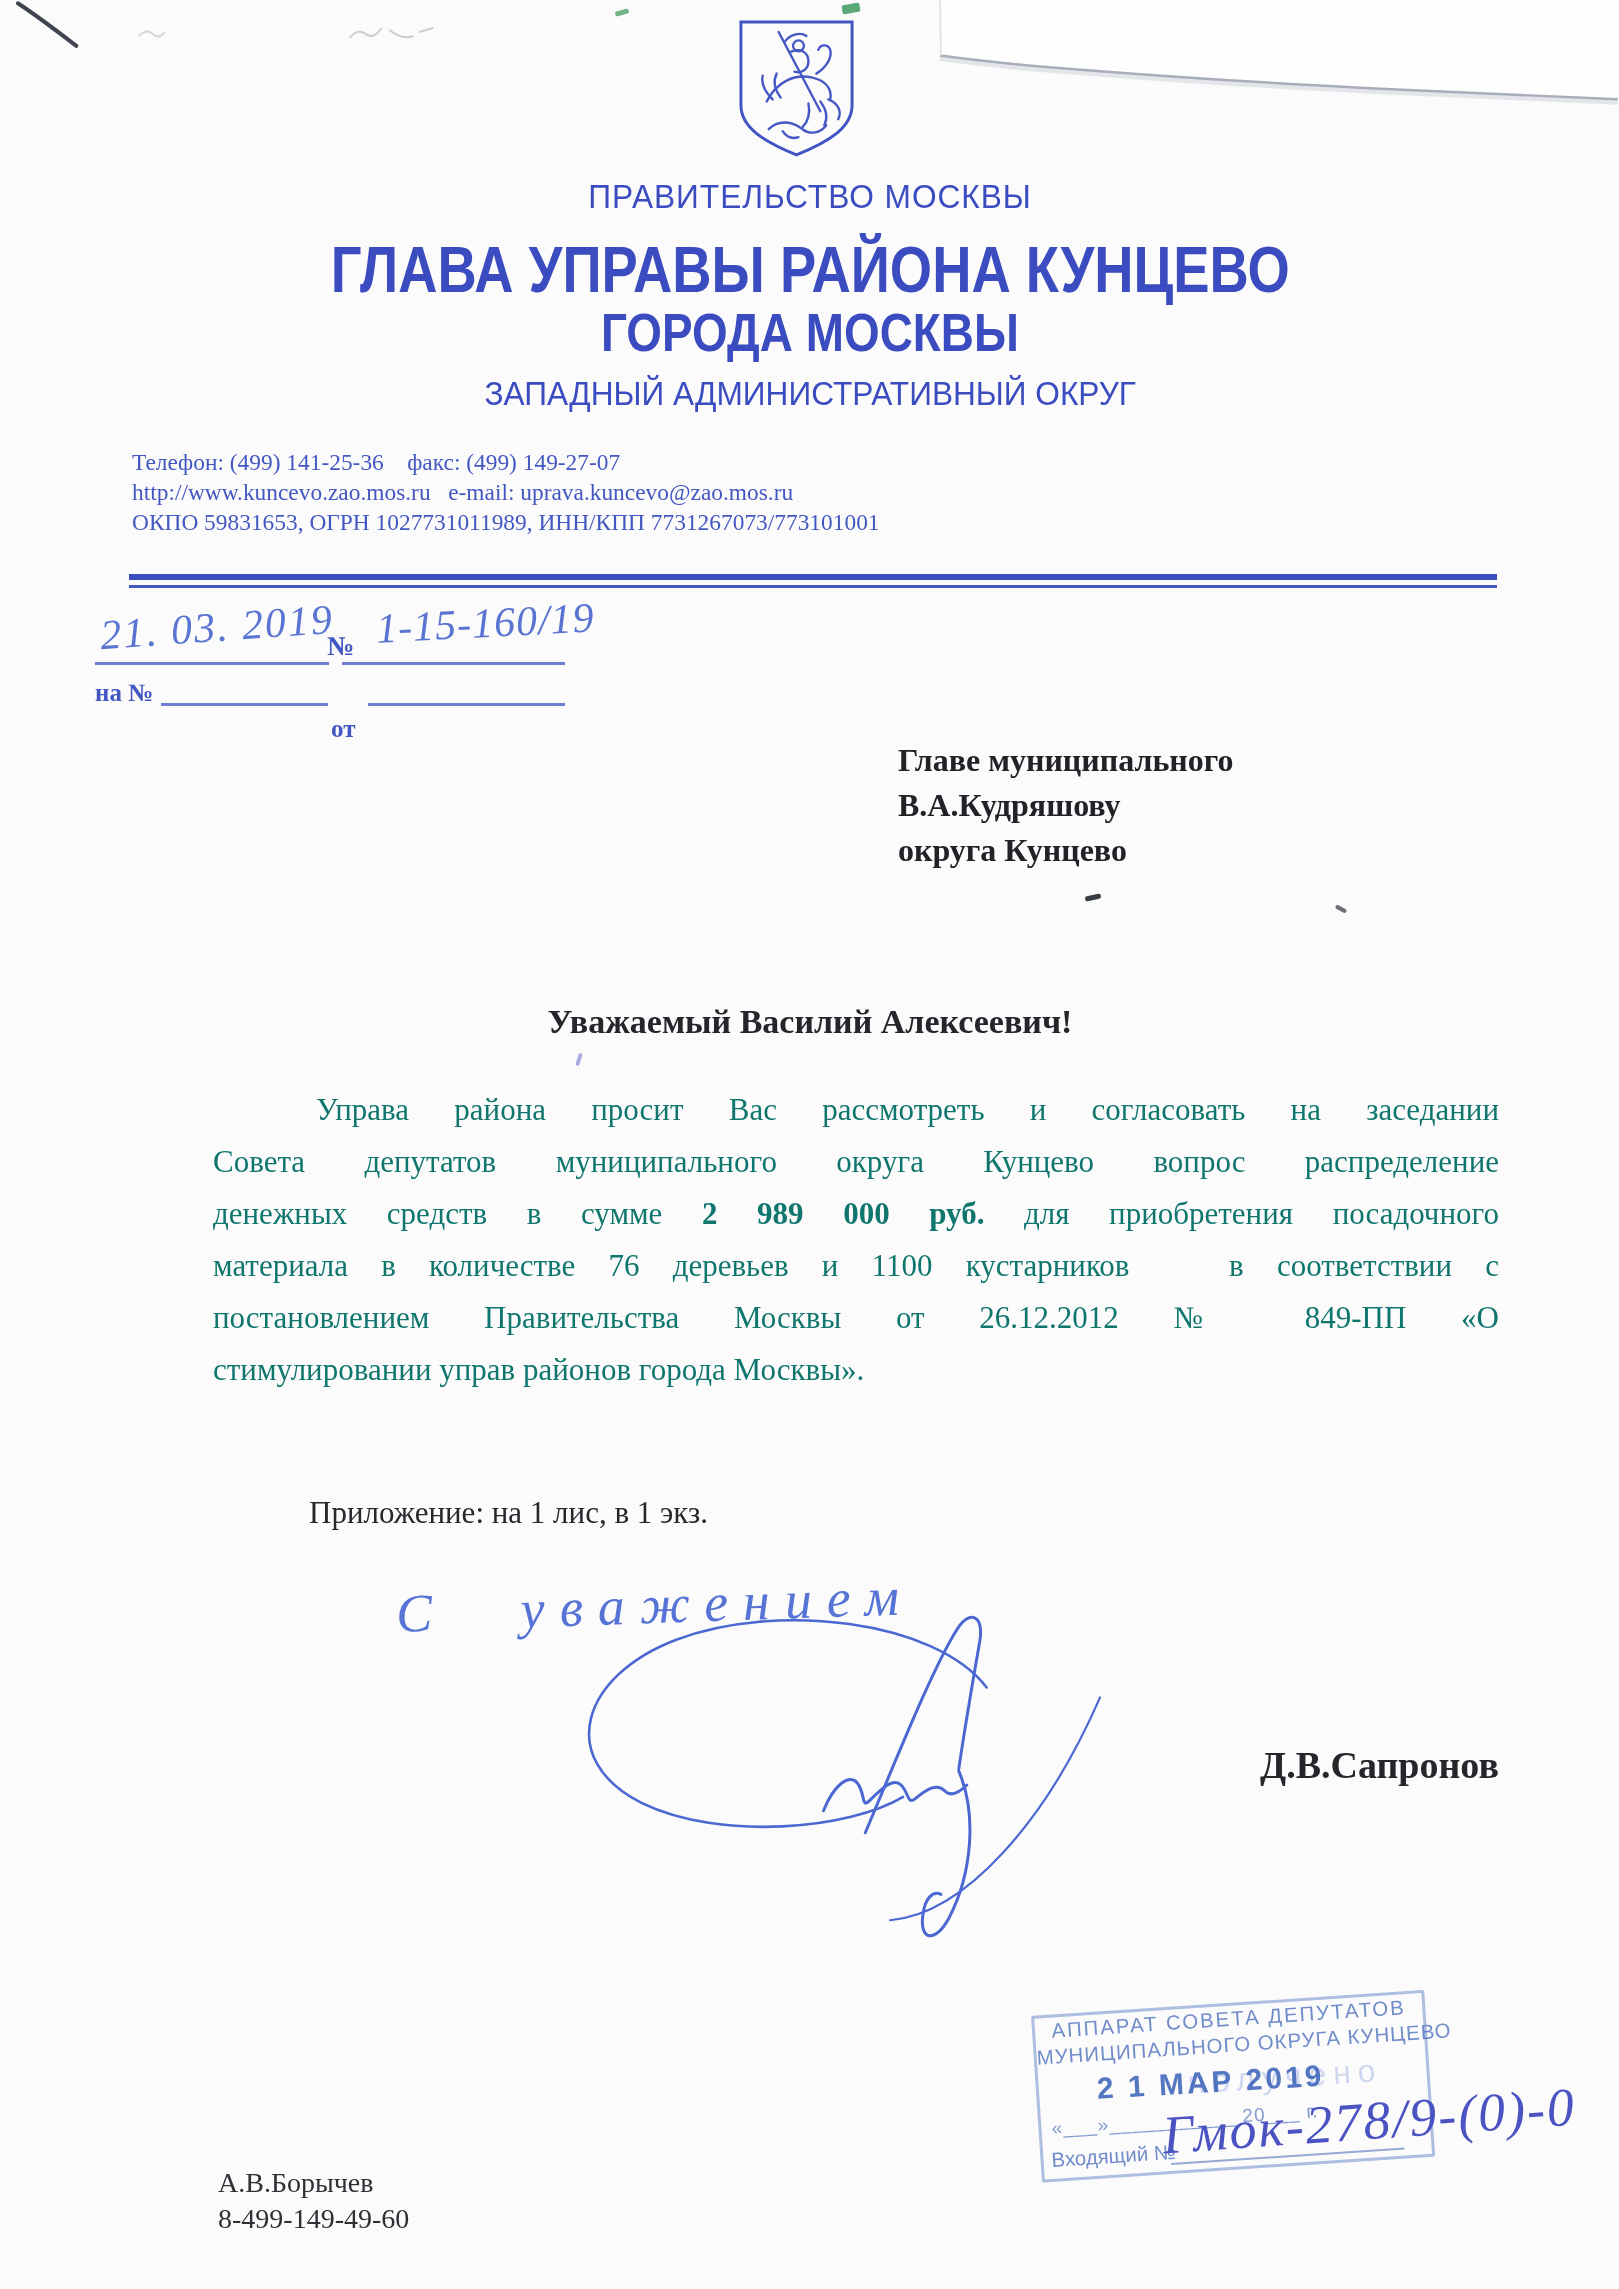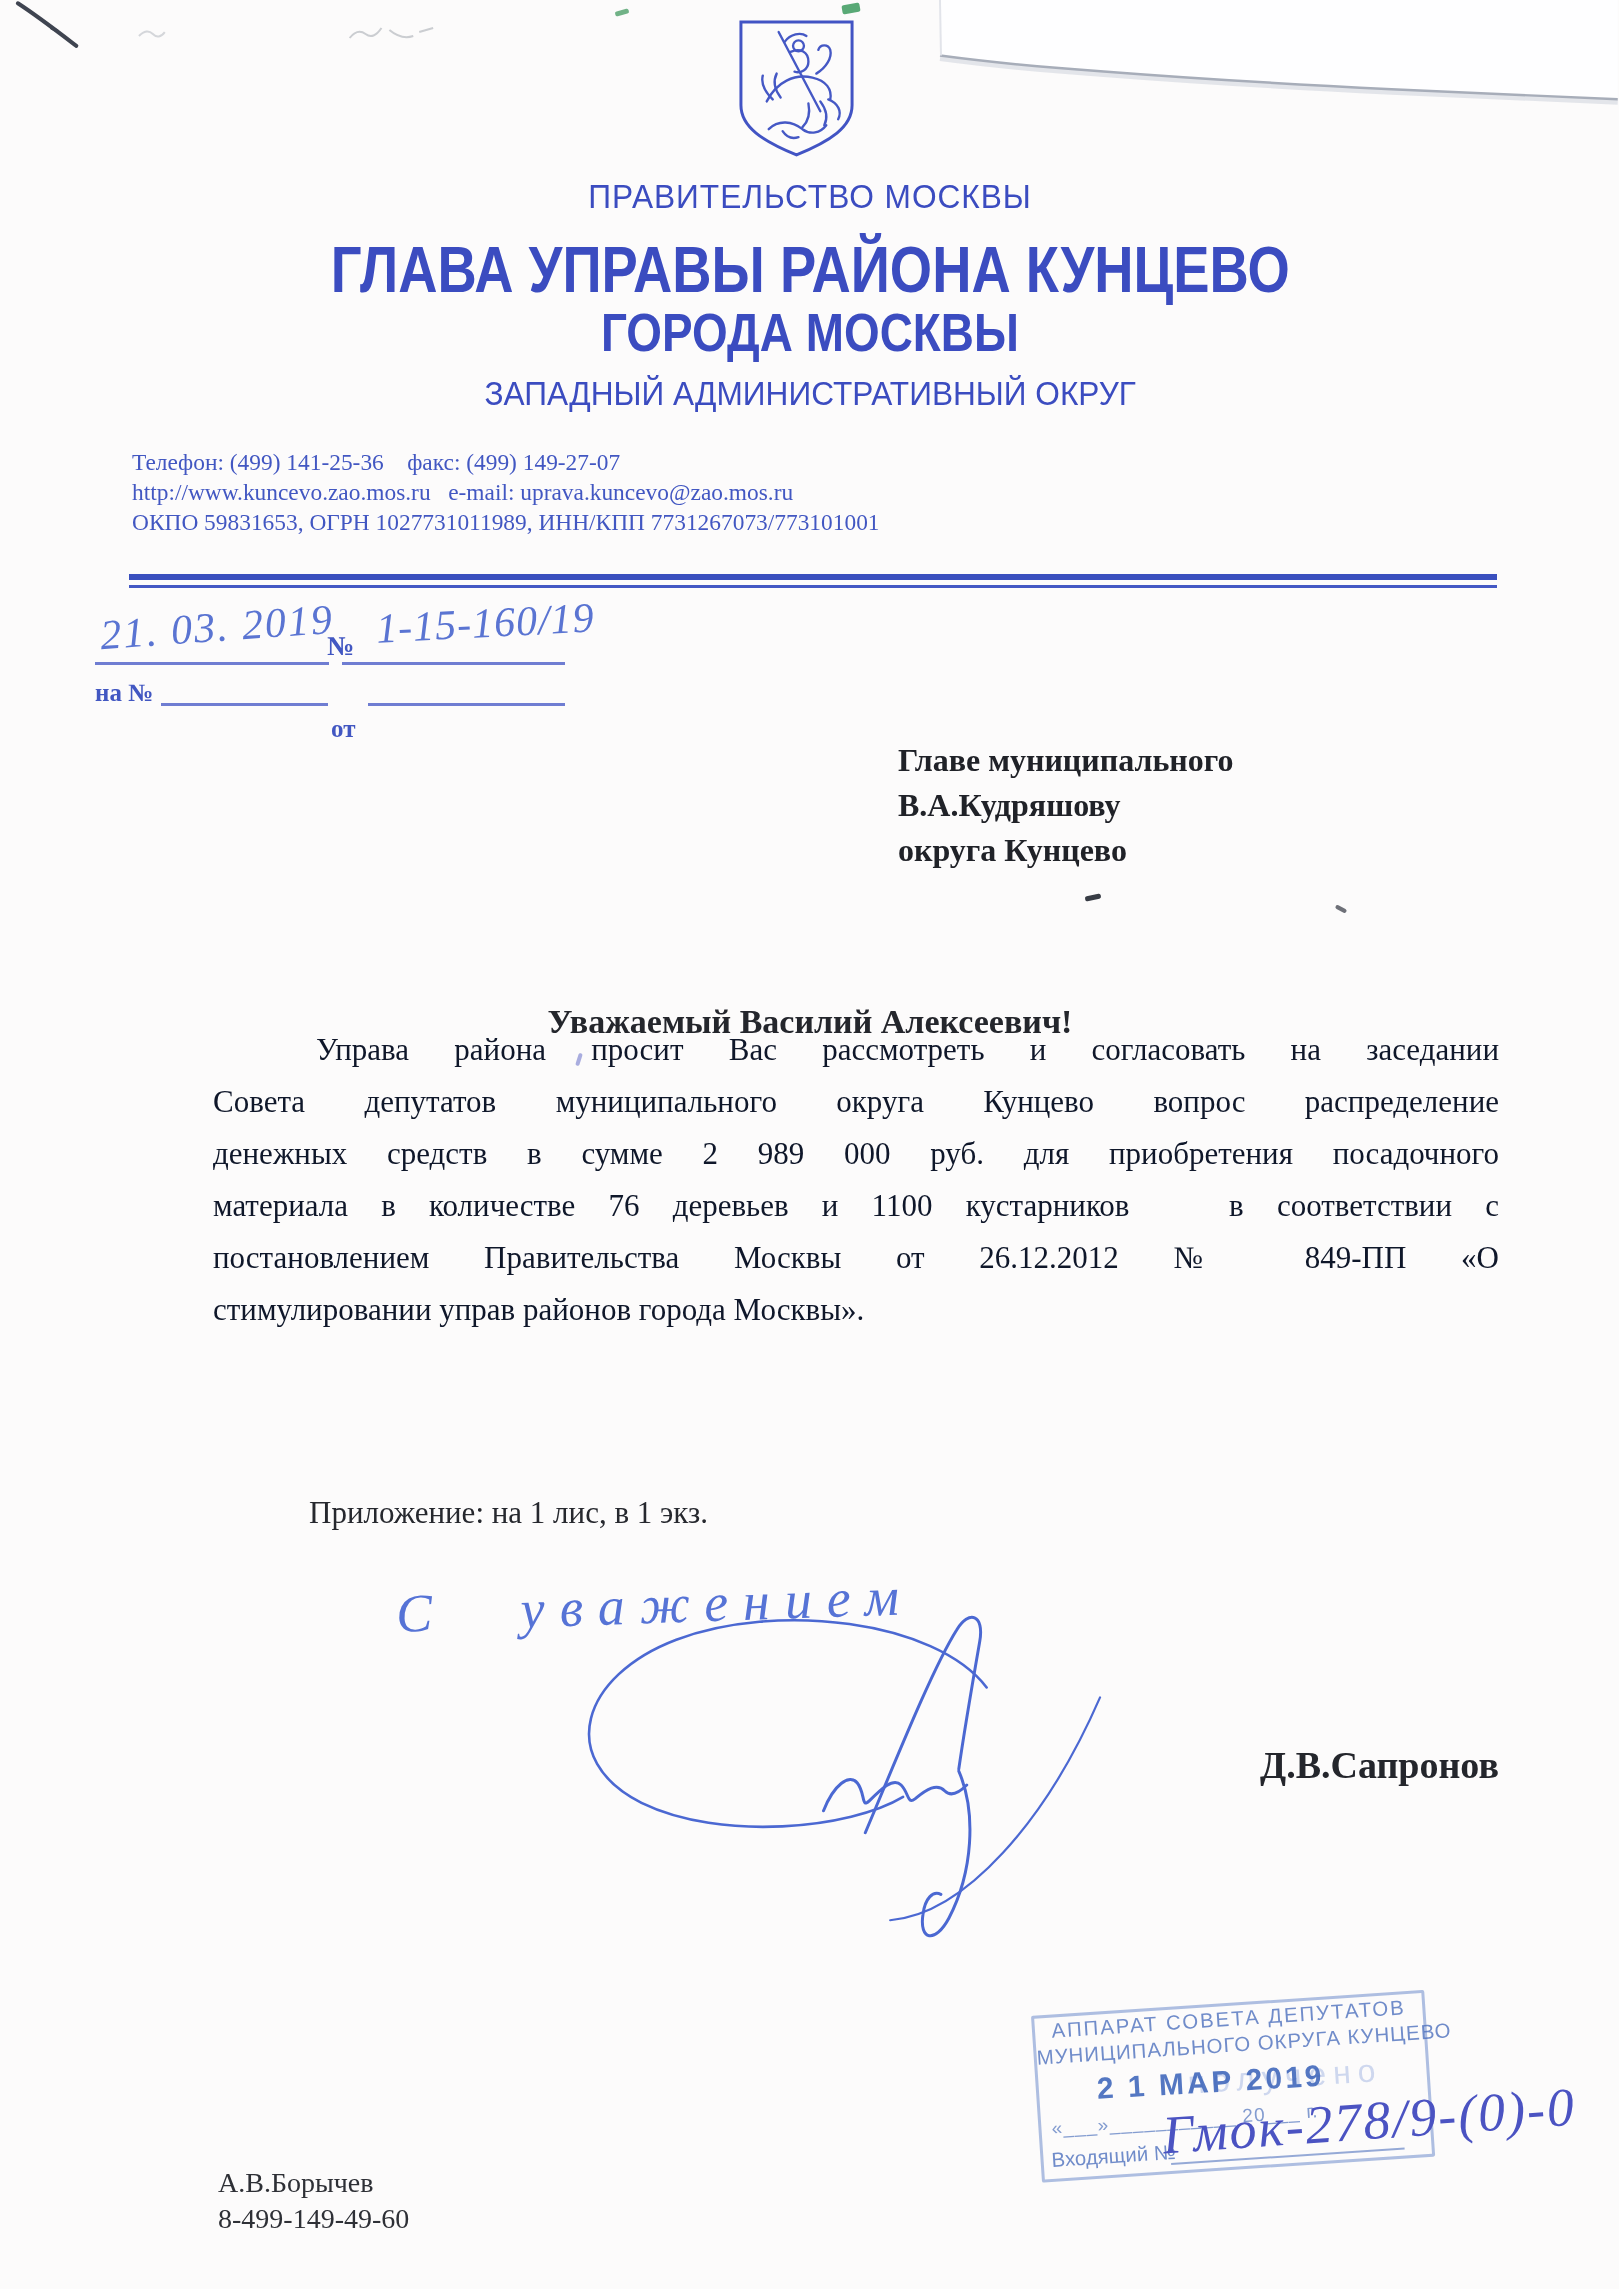--- a/index.html
+++ b/index.html
@@ -110,24 +110,24 @@
 </div>
 
 <div class="speck" style="left:1085px;top:895px;width:16px;height:5px;background:#383c45;transform:rotate(-12deg);"></div>
 <div class="speck" style="left:1335px;top:907px;width:12px;height:4px;background:#4a4e58;transform:rotate(28deg);opacity:.8;"></div>
 <div class="speck" style="left:577px;top:1053px;width:4px;height:13px;background:#7d83cf;transform:rotate(18deg);opacity:.65;"></div>
 
 <div class="center-line" style="top:1003px;font-size:34px;font-weight:bold;color:#24262c;">
   <span>Уважаемый Василий Алексеевич!</span>
 </div>
 
-<div class="abs" style="left:213px;top:1024px;width:1286px;font-size:31px;color:#0f172a;line-height:52px;">
+<div class="abs" style="left:213px;top:1084px;width:1286px;font-size:31px;color:#0f766e;line-height:52px;">
   <div class="body-line" style="text-indent:103px;">Управа района просит Вас рассмотреть и согласовать на заседании</div>
   <div class="body-line">Совета депутатов муниципального округа Кунцево вопрос распределение</div>
-  <div class="body-line"><span>денежных средств в сумме </span><span style="font-weight:normal;">2 989 000 руб.</span><span> для приобретения посадочного</span></div>
+  <div class="body-line"><span>денежных средств в сумме </span><span style="font-weight:bold;">2 989 000 руб.</span><span> для приобретения посадочного</span></div>
   <div class="body-line">материала в количестве 76 деревьев и 1100 кустарников&nbsp;&nbsp; в соответствии с</div>
   <div class="body-line">постановлением Правительства Москвы от 26.12.2012 № 849-ПП «О</div>
   <div class="body-line last">стимулировании управ районов города Москвы».</div>
 </div>
 
 <div class="abs" style="left:309px;top:1495px;font-size:31px;color:#26282e;">
   <span>Приложение: на 1 лис, в 1 экз.</span>
 </div>
 
 <div class="abs ink" style="left:396px;top:1574px;font-size:54px;letter-spacing:15px;word-spacing:45px;color:#5673d6;transform:rotate(-2deg);">

